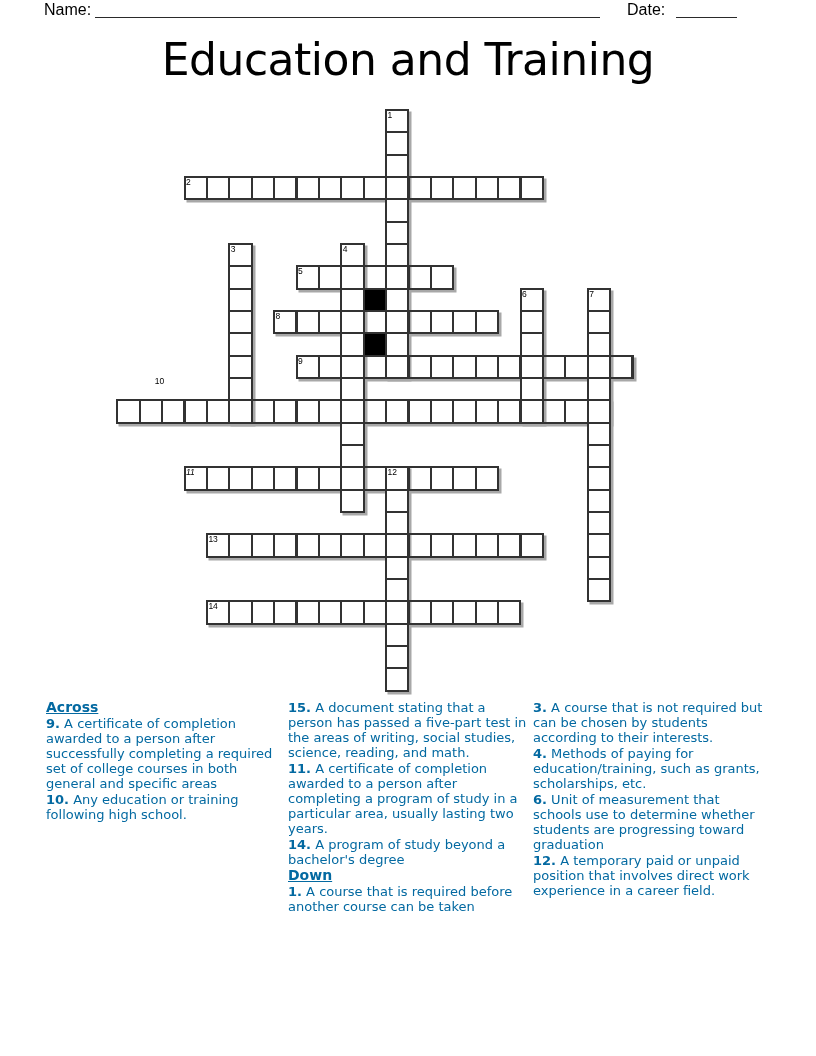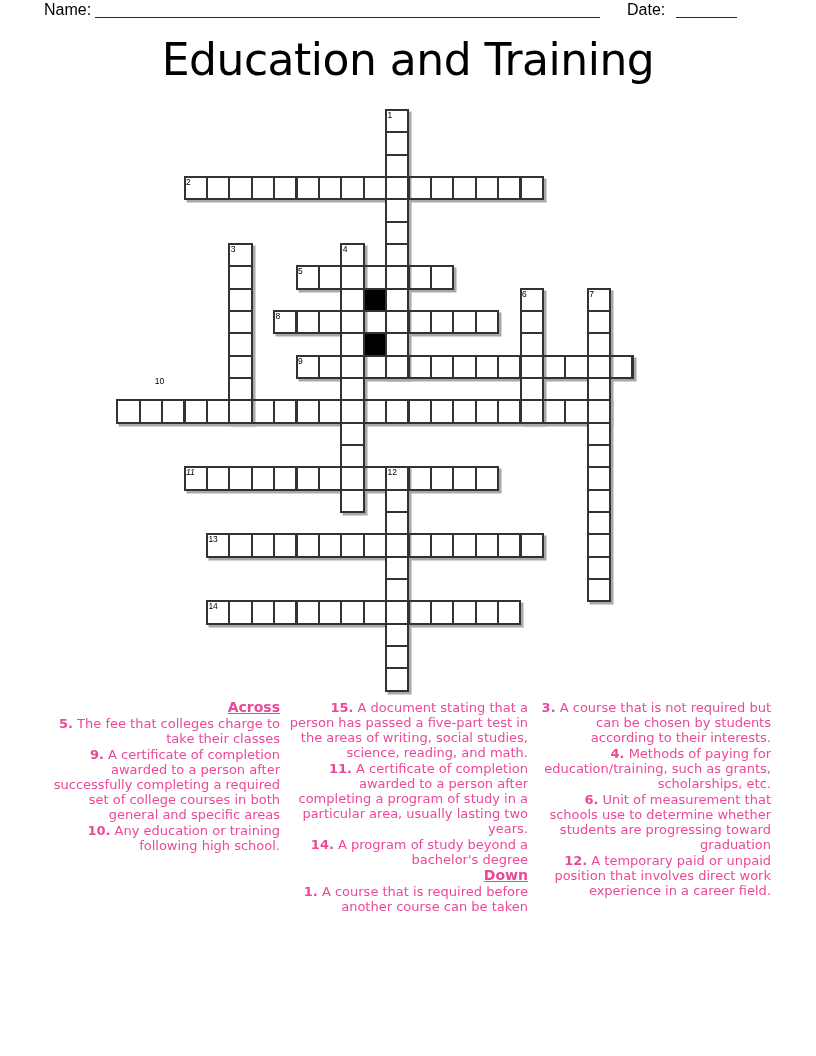--- a/index.html
+++ b/index.html
@@ -29,21 +29,21 @@
   .cell{
     position:absolute;box-sizing:border-box;background:transparent;
     border:2px solid var(--grid-line,#323232);
   }
   .cell.black{background:var(--black-cell,#000);}
   .cnum{
     position:absolute;font-family:"Liberation Sans",sans-serif;
     font-size:8.5px;line-height:9px;color:#000;
   }
   
-  .cluecol{position:absolute;top:700px;font-size:13px;line-height:15px;color:#ec4899;text-align:right;}
+  .cluecol{position:absolute;top:700px;font-size:13px;line-height:15px;color:#0369a1;}
   .clue{margin:0 0 1px 0;}
   .clue b{font-weight:bold;}
   .clue-heading{
     font-weight:bold;text-decoration:underline;font-size:14px;
     margin:0 0 1px 0;
   }
 </style>
 </head>
 <body>
 
@@ -258,21 +258,20 @@
     <span class="cnum" style="left: 230.8px; top: 244.98px;">3</span>
     <span class="cnum" style="left: 342.8px; top: 244.98px;">4</span>
     <span class="cnum" style="left: 522px; top: 289.64px;">6</span>
     <span class="cnum" style="left: 589.2px; top: 289.64px;">7</span>
     <span class="cnum" style="left: 387.6px; top: 468.28px;">12</span>
   </div>
 
 <div>
   <div class="cluecol" id="cluecol0" style="left:46px;width:234px">
       <div class="clue-heading">Across</div>
-      <div class="clue"><b>5.</b><span> The fee that colleges charge to take their classes</span></div>
       <div class="clue"><b>9.</b><span> A certificate of completion awarded to a person after successfully completing a required set of college courses in both general and specific areas</span></div>
       <div class="clue"><b>10.</b><span> Any education or training following high school.</span></div>
     </div>
   <div class="cluecol" id="cluecol1" style="left:288px;width:240px">
       <div class="clue"><b>15.</b><span> A document stating that a person has passed a five-part test in the areas of writing, social studies, science, reading, and math.</span></div>
       <div class="clue"><b>11.</b><span> A certificate of completion awarded to a person after completing a program of study in a particular area, usually lasting two years.</span></div>
       <div class="clue"><b>14.</b><span> A program of study beyond a bachelor's degree</span></div>
       <div class="clue-heading">Down</div>
       <div class="clue"><b>1.</b><span> A course that is required before another course can be taken</span></div>
     </div>

